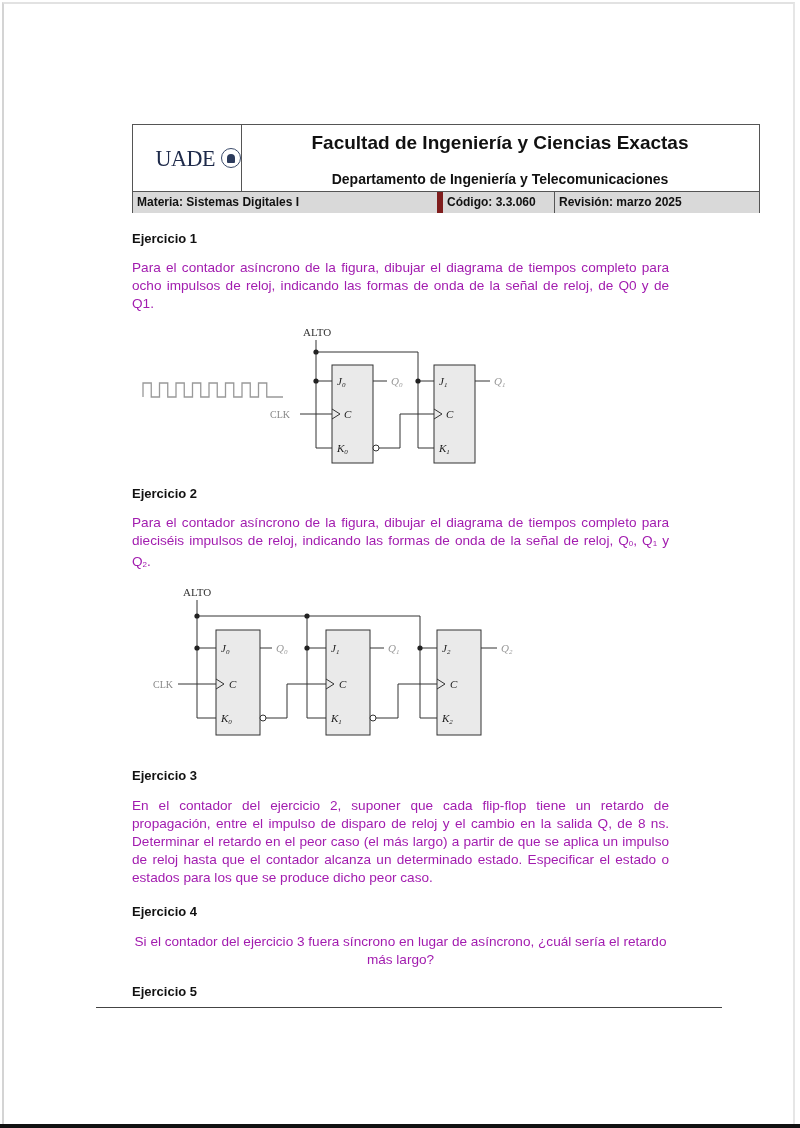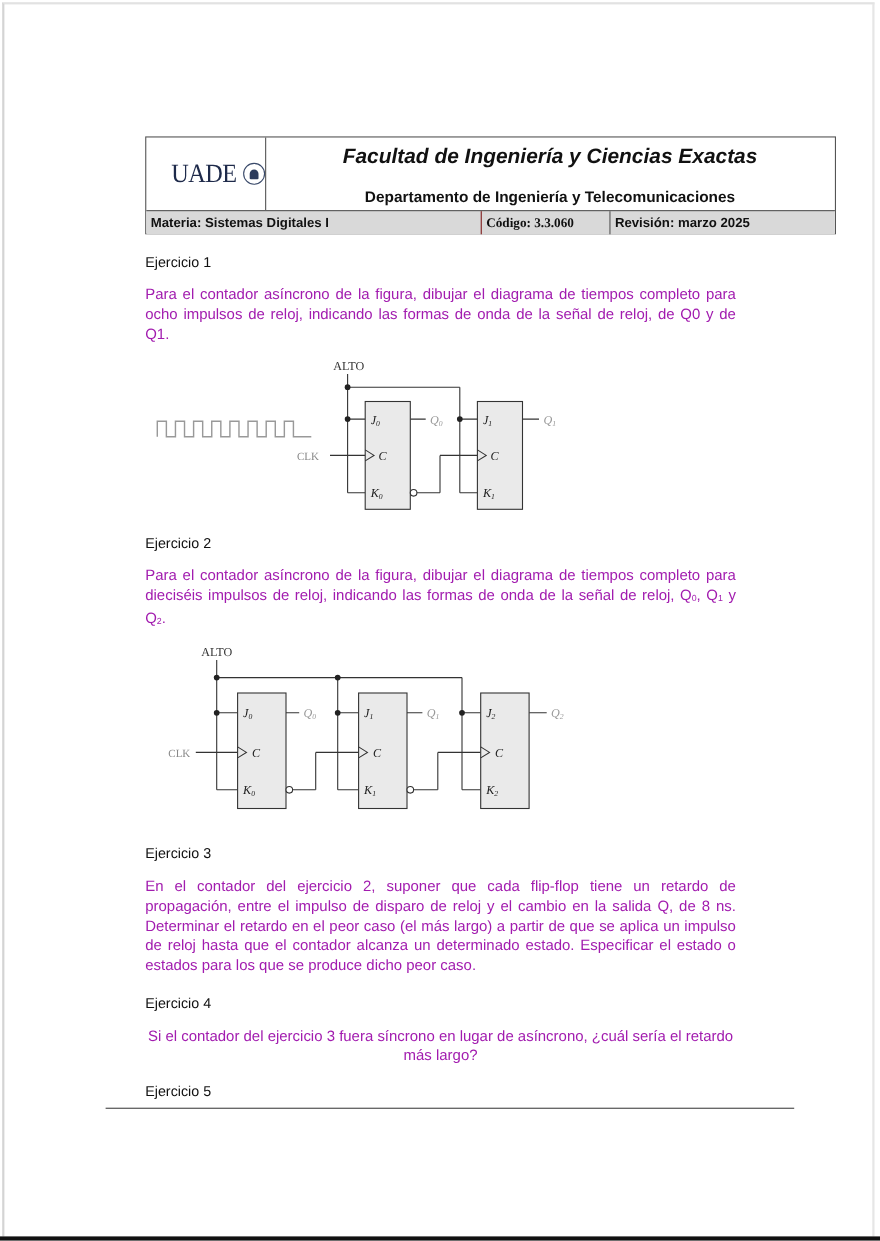--- a/index.html
+++ b/index.html
@@ -30,37 +30,37 @@
   .logo-seal {
     width: 20px; height: 20px; border-radius: 50%; border: 1.5px solid #3a4a6a; margin-left: 3px;
     display: inline-flex; align-items: center; justify-content: center; box-sizing: border-box;
   }
   .logo-seal span { width: 8px; height: 9px; background: #2c3b5c; border-radius: 4px 4px 1px 1px; display: block; }
   .hdr-title {
     position: absolute; left: 108px; top: 0; right: 0; height: 66px;
   }
   .hdr-title .t1 {
     position: absolute; left: 0; right: 0; top: 7px; text-align: center;
-    font-size: 19px; font-weight: bold; font-style: italic;
+    font-size: 19px; font-weight: bold;
   }
   .hdr-title .t2 {
     position: absolute; left: 0; right: 0; top: 46px; text-align: center;
     font-size: 14px; font-weight: bold;
   }
   .hdr-row {
     position: absolute; left: 0; top: 66px; right: 0; height: 21px;
     border-top: 1px solid #555; background: #d9d9d9; font-size: 12px; font-weight: bold;
   }
   .hdr-row .cell { position: absolute; top: 0; height: 21px; line-height: 21px; padding-left: 4px; box-sizing: border-box; }
   .hdr-row .c1 { left: 0; width: 304px; }
-  .hdr-row .c2 { left: 304px; width: 117px; border-left: 1px solid #7f1d1d; font-family: Liberation Serif, serif; }
+  .hdr-row .c2 { left: 304px; width: 117px; border-left: 6px solid #7f1d1d; }
   .hdr-row .c3 { left: 421px; right: 0; border-left: 1px solid #555; }
 
   
-  .h { position: absolute; left: 132px; font-size: 13px; font-weight: normal; }
+  .h { position: absolute; left: 132px; font-size: 13px; font-weight: bold; }
   .p {
     position: absolute; left: 132px; width: 537px; font-size: 13.6px; line-height: 18px;
     text-align: justify; color: #a21caf;
   }
   .sub { font-size: 8px; vertical-align: -1px; }
 
   svg text { font-family: "Liberation Serif", serif; }
   .rule { position: absolute; left: 96px; top: 1007px; width: 626px; height: 1px; background: #444; }
 </style>
 </head>

